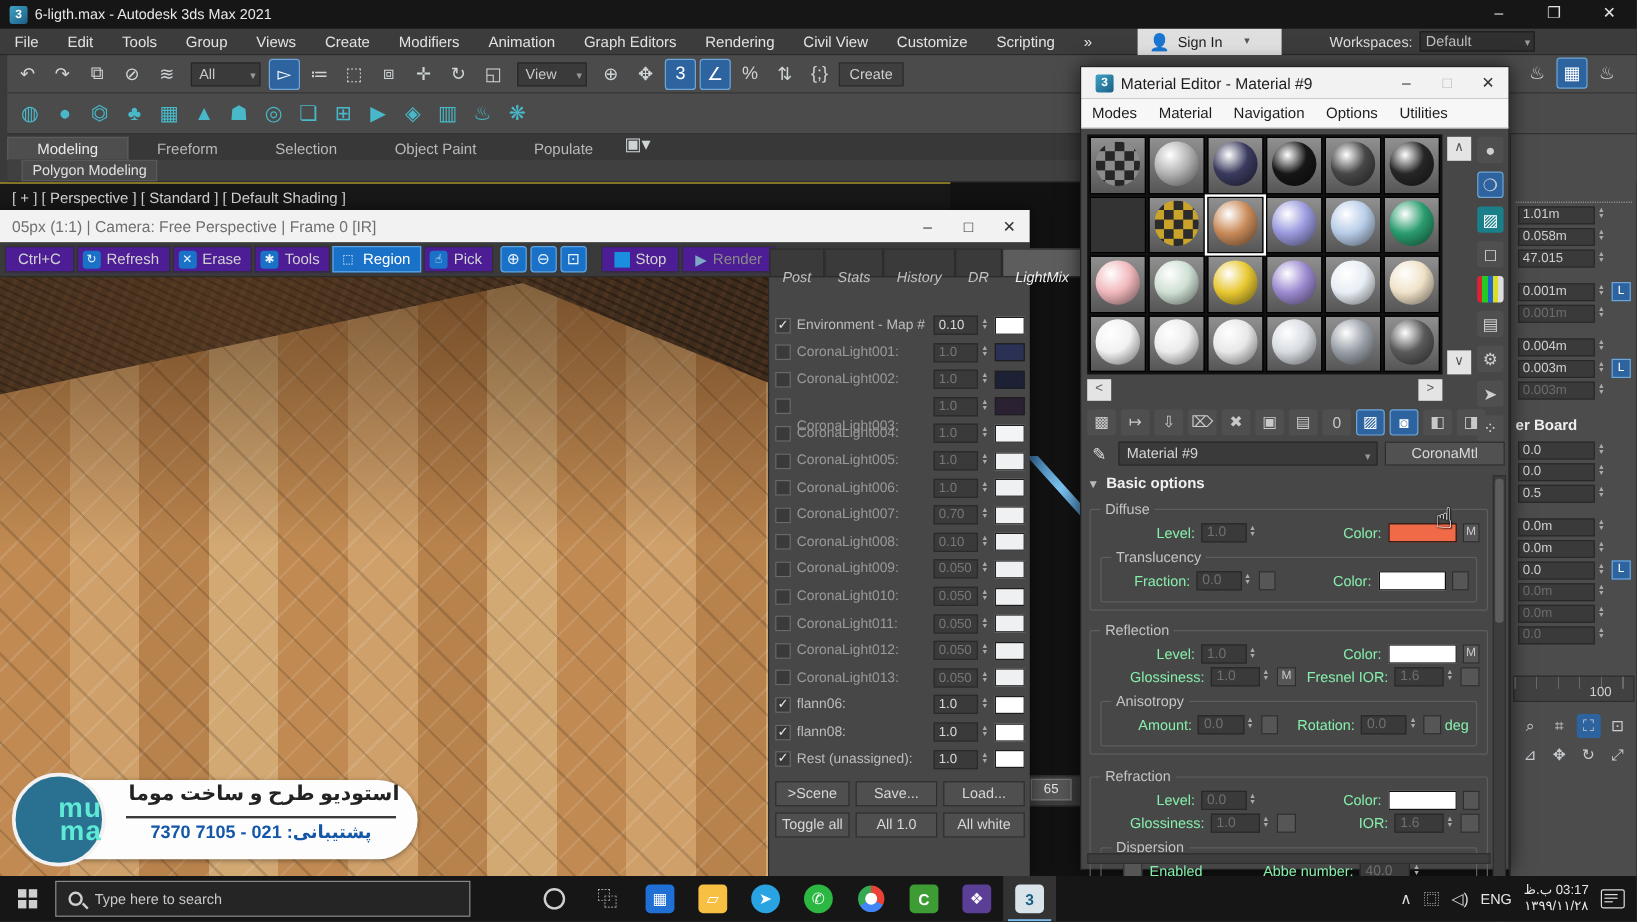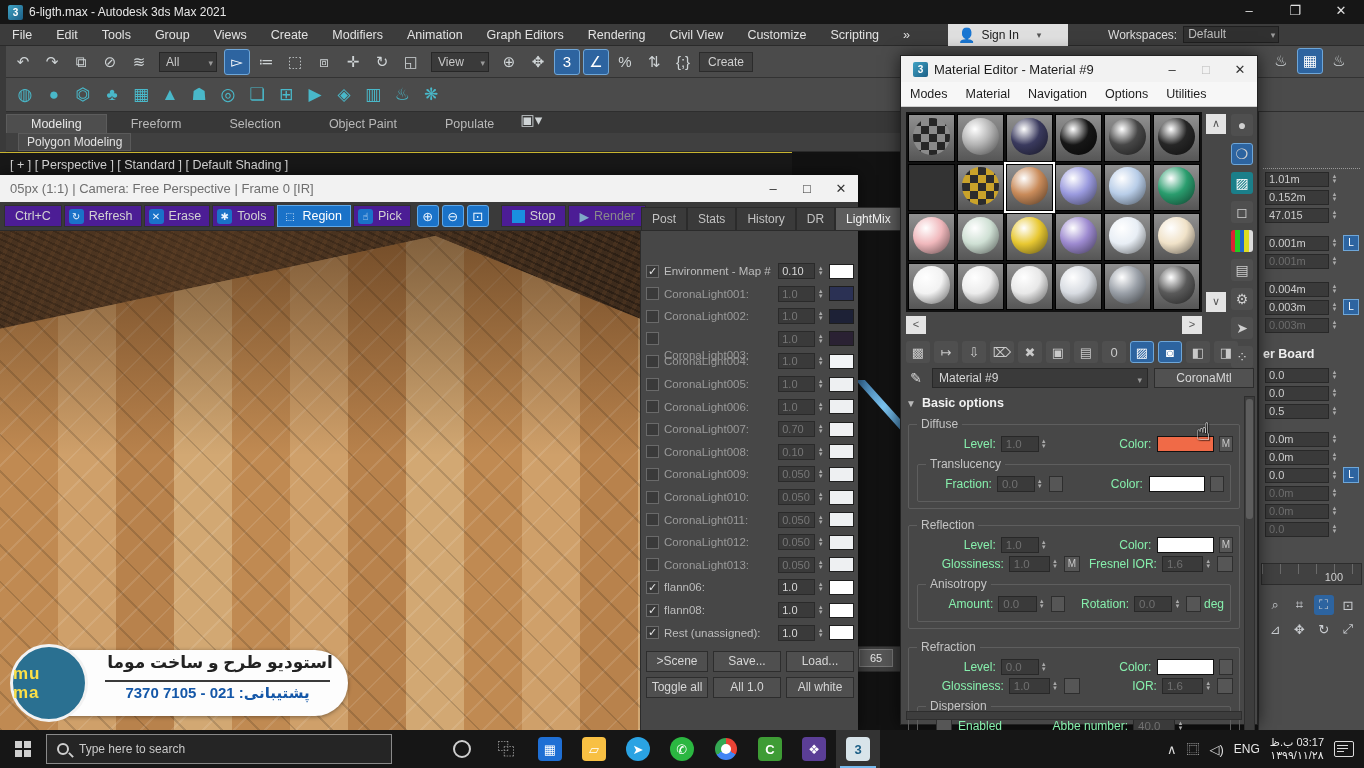--- a/index.html
+++ b/index.html
@@ -73,21 +73,21 @@
      clip-path:polygon(0 19.6%, 68% 1%, 100% 17.6%, 100% 100%, 0 100%);
      background:
        linear-gradient(180deg, rgba(45,22,5,.5), rgba(45,22,5,0) 45%),
        repeating-linear-gradient(45deg, rgba(0,0,0,.14) 0 2px, transparent 2px 26px),
        repeating-linear-gradient(-45deg, rgba(255,255,255,.10) 0 2px, transparent 2px 22px),
        repeating-linear-gradient(90deg, #c08a52 0 58px, #cfa06a 58px 116px, #b8824c 116px 174px, #d2a873 174px 232px); }
 
   
   #lm-panel { width:218px; height:499px; background:#474747; border-left:1px solid #2c2c2c; position:relative; font-size:12px; }
   #vfb-tabs { position:absolute; top:-24px; left:0; width:218px; height:24px; display:flex; }
-  .vfb-tab { flex:0 0 auto; padding:4px 10px 3px; color:#c2c2c2; background:#3a3a3a; border:1px solid #2b2b2b; font-size:12px; }
+  .vfb-tab { flex:0 0 auto; padding:16px 10px 3px; color:#c2c2c2; background:#3a3a3a; border:1px solid #2b2b2b; font-size:12px;font-style:italic; }
   .vfb-tab.active { background:#5d5d5d; color:#f2f2f2; }
   .lm-row { position:absolute; left:5px; width:208px; height:20px; display:flex; align-items:center; }
   .lm-check { width:13px; height:13px; background:#3a3a3a; border:1px solid #6a6a6a; margin-right:5px; color:#e8e8e8; font-size:11px; line-height:11px; text-align:center; flex:none; }
   .lm-label { width:118px; color:#bdbdbd; font-size:11.5px; white-space:nowrap; overflow:hidden; }
   .lm-val { width:38px; height:16px; background:#3a3a3a; border:1px solid #2a2a2a; color:#d8d8d8; padding:0 3px; line-height:14px; font-size:11px; }
   .lm-val.dis { color:#777; }
   .lm-spin { width:9px; display:flex; flex-direction:column; margin-left:1px; }
   .lm-spin i { font-style:normal; font-size:6px; line-height:5px; color:#aaa; text-align:center; }
   .lm-swatch { width:25px; height:15px; border:1px solid #1e1e1e; margin-left:4px; flex:none; }
   .lm-btn { position:absolute; height:21px; background:#4f4f4f; border:1px solid #2d2d2d; color:#d6d6d6; text-align:center; line-height:19px; font-size:12px; }
@@ -151,21 +151,21 @@
   #cp-timeline { margin:26px 2px 0; height:22px; background:#414141; border:1px solid #2d2d2d; position:relative; }
   #cp-timeline .ticks { position:absolute; left:0; top:0; width:100%; height:10px; background:repeating-linear-gradient(90deg,#6a6a6a 0 1px,transparent 1px 18px); }
   #cp-timeline .endnum { position:absolute; right:18px; top:7px; color:#cfcfcf; font-size:11px; }
   #cp-nav { margin:10px 2px 0; display:grid; grid-template-columns:repeat(4,1fr); gap:4px; padding:0 4px; }
   .nav-ic { height:20px; display:flex; align-items:center; justify-content:center; color:#c9ccd0; font-size:13px; }
   .nav-ic.active { background:#2d64a0; border-radius:3px; }
 
   
   #watermark { left:10px; top:644px; width:340px; height:80px; z-index:40; }
   #wm-pill { position:absolute; left:38px; top:6px; width:300px; height:66px; background:#fdfdfd; border-radius:14px 33px 33px 14px; box-shadow:0 1px 4px rgba(0,0,0,.4); }
-  #wm-circle { position:absolute; left:0; top:0; width:78px; height:78px; border-radius:50%; background:#2a7091; border:3px solid #f2f2f2; display:flex; flex-direction:column; align-items:flex-start; justify-content:center; color:#fde047; font-weight:bold; font-size:17px; line-height:19px; letter-spacing:1px; }
+  #wm-circle { position:absolute; left:0; top:0; width:78px; height:78px; border-radius:50%; background:#2a7091; border:3px solid #f2f2f2; display:flex; flex-direction:column; align-items:flex-end; justify-content:center; color:#5eead4; font-weight:bold; font-size:23px; line-height:19px; letter-spacing:1px; }
   #wm-line1 { position:absolute; left:95px; top:8px; width:230px; text-align:center; color:#222; font-size:17px; font-weight:bold; direction:rtl; }
   #wm-divider { position:absolute; left:95px; top:36px; width:225px; border-top:2px solid #3a3a3a; }
   #wm-line2 { position:absolute; left:95px; top:40px; width:225px; text-align:center; color:#1457a8; font-size:15px; font-weight:bold; direction:rtl; }
 
   
   #taskbar { left:0; top:730px; width:1364px; height:38px; background:#161616; display:flex; align-items:center; z-index:50; }
   #start-btn { width:46px; height:38px; display:flex; align-items:center; justify-content:center; }
   #start-glyph { width:16px; height:16px; display:grid; grid-template-columns:7px 7px; grid-template-rows:7px 7px; gap:2px; }
   #start-glyph b { background:#cfcfcf; }
   #search-box { width:346px; height:30px; background:#252525; border:1px solid #8a8a8a; display:flex; align-items:center; color:#c9c9c9; }
@@ -549,21 +549,21 @@
     <div id="cmd-dots"></div>
     <div id="cp-top-spinners">
         <div class="cp-row">
           <span class="cp-field">1.01m</span>
           <span class="spin">
             <i>▲</i>
             <i>▼</i>
           </span>
         </div>
         <div class="cp-row">
-          <span class="cp-field">0.152m</span>
+          <span class="cp-field">0.058m</span>
           <span class="spin">
             <i>▲</i>
             <i>▼</i>
           </span>
         </div>
         <div class="cp-row">
           <span class="cp-field">47.015</span>
           <span class="spin">
             <i>▲</i>
             <i>▼</i>

